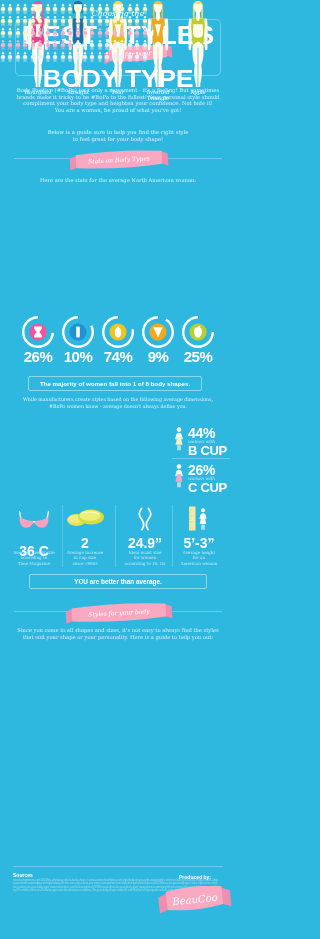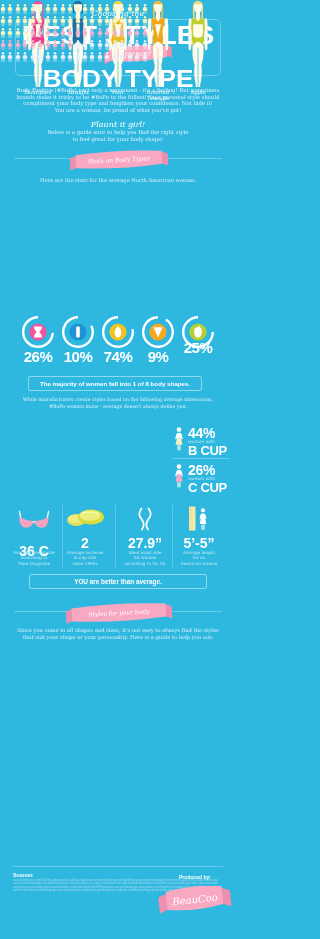--- a/index.html
+++ b/index.html
@@ -298,21 +298,20 @@
   <div class="foryou-txt" data-name="for-your-ribbon-label" data-interactable="false">for your</div>
 
   <div class="body-type" data-name="header-title-body-type" data-interactable="false">BODY TYPE</div>
 
   <div class="intro" data-name="header-intro-paragraph" data-interactable="false">
     <div data-name="intro-line" data-interactable="false">Body Positive (#BoPo) isn't only a movement - it's a feeling! But sometimes</div>
     <div data-name="intro-line" data-interactable="false">brands make it tricky to be #BoPo to the fullest! Your personal style should</div>
     <div data-name="intro-line" data-interactable="false">compliment your body type and heighten your confidence. Not hide it!</div>
     <div data-name="intro-line" data-interactable="false">You are a woman, be proud of what you've got!</div>
   </div>
-  <div class="flaunt" data-name="header-flaunt-text" data-interactable="false">Flaunt it girl!</div>
   <div class="intro2" data-name="header-intro-paragraph-2" data-interactable="false">
     <div data-name="intro2-line" data-interactable="false">Below is a guide sure to help you find the right style</div>
     <div data-name="intro2-line" data-interactable="false">to feel great for your body shape!</div>
   </div>
 
   <div class="sep" style="left:14px;top:158px;width:208px;" data-name="section-divider-1" data-interactable="false"></div>
   <svg class="abs" data-name="stats-banner-ribbon" data-interactable="false" style="left:66px;top:150px;" width="106" height="22" viewBox="0 0 106 22">
     <g transform="rotate(-3 53 11)">
       <path d="M4 6 L12 3 L12 15 L4 18 Z" fill="#ec8fb0"></path>
       <path d="M102 6 L94 3 L94 15 L102 18 Z" fill="#ec8fb0"></path>
@@ -655,21 +654,21 @@
     <circle cx="18" cy="18" r="8.6" fill="#f4a81d" data-name="donut-center"></circle>
     <path d="M13.3 13.3 L22.7 13.3 L18 23.4 Z" fill="#ffffff" data-name="triangle-glyph" data-interactable="false"></path>
   </svg></div>
       <div class="pct" data-name="donut-percent" data-interactable="false" style="left: 136px; top: 348px;">9%</div>
       <div class="abs" data-name="donut-apple" data-interactable="false" style="left: 180px; top: 314px; width: 36px; height: 36px;"><svg width="36" height="36" viewBox="0 0 36 36" data-name="donut-svg" data-interactable="false">
     <path d="M 34.00 18.00 A 16 16 0 1 1 18.00 2.00
     L 18.00 4.40 A 13.6 13.6 0 1 0 31.60 18.00 Z" fill="#ffffff" data-name="donut-ring"></path>
     <circle cx="18" cy="18" r="8.6" fill="#bace2f" data-name="donut-center"></circle>
     <path d="M18.5 12.3 C19.2 11.6 20.2 11.6 20.4 11.9 C20.6 12.3 19.9 13.3 18.9 13.6 C20.4 13.1 21.9 14.2 21.9 17.2 C21.9 20.6 20.1 23.6 18.5 23.6 C18.1 23.6 17.9 23.4 18 23.4 C17.9 23.4 17.7 23.6 17.3 23.6 C15.7 23.6 14.1 20.6 14.1 17.2 C14.1 14.2 15.6 13.1 17.1 13.6 C17.6 13.4 18.1 13.1 18.5 12.3 Z" fill="#ffffff" data-name="apple-glyph" data-interactable="false"></path>
   </svg></div>
-      <div class="pct" data-name="donut-percent" data-interactable="false" style="left: 176px; top: 339px;">25%</div>
+      <div class="pct" data-name="donut-percent" data-interactable="false" style="left: 176px; top: 348px;">25%</div>
     </div>
 
   <div class="majbox" data-name="majority-box" data-interactable="false"></div>
   <div class="majtxt" data-name="majority-text" data-interactable="false" id="majtxt">
       <div data-name="text-line" data-interactable="false">The majority of women fall into 1 of 8 body shapes.</div>
     </div>
   <div class="subtxt" data-name="manufacturers-note" data-interactable="false" id="subtxt">
       <div data-name="text-line" data-interactable="false">While manufacturers create styles based on the following average dimensions,</div>
       <div data-name="text-line" data-interactable="false">#BoPo women know - average doesn't always define you.</div>
     </div>
@@ -1124,37 +1123,37 @@
       <div class="statnum" data-name="measure-value" data-interactable="false" style="left: 55px; top: 535px; width: 60px;">2</div>
       <div class="statdesc" data-name="measure-description" data-interactable="false" style="left: 57px; top: 550px; width: 56px;">
         <div data-name="measure-description-line" data-interactable="false">Average increase</div>
         <div data-name="measure-description-line" data-interactable="false">in cup size</div>
         <div data-name="measure-description-line" data-interactable="false">since 1990s</div>
       </div>
       <div class="abs" data-name="waist-icon" data-interactable="false" style="left: 0px; top: 507px; width: 236px; text-align: center;"><span style="display:inline-block;position:relative;left:27px"><svg width="20" height="24" viewBox="0 0 40 48" data-name="waist-glyph" data-interactable="false">
         <path d="M13 3 C7 12 7 16 13 24 C19 32 19 38 14 45" stroke="#ffffff" stroke-width="3.4" fill="none" stroke-linecap="round"></path>
         <path d="M27 3 C33 12 33 16 27 24 C21 32 21 38 26 45" stroke="#ffffff" stroke-width="3.4" fill="none" stroke-linecap="round"></path>
       </svg></span></div>
-      <div class="statnum" data-name="measure-value" data-interactable="false" style="left: 115px; top: 535px; width: 60px;">27.9”</div>
+      <div class="statnum" data-name="measure-value" data-interactable="false" style="left: 115px; top: 535px; width: 60px;">24.9”</div>
       <div class="statdesc" data-name="measure-description" data-interactable="false" style="left: 117px; top: 550px; width: 56px;">
         <div data-name="measure-description-line" data-interactable="false">Ideal waist size</div>
         <div data-name="measure-description-line" data-interactable="false">for women</div>
         <div data-name="measure-description-line" data-interactable="false">according to Dr. Oz</div>
       </div>
       <div class="abs" data-name="height-icon" data-interactable="false" style="left: 0px; top: 506px; width: 236px; text-align: center;"><span style="display:inline-block;position:relative;left:81px"><svg width="24" height="25" viewBox="0 0 48 50" data-name="height-glyph" data-interactable="false">
         <rect x="4" y="1" width="13" height="48" fill="#f3e9a8" data-name="ruler"></rect>
         <g stroke="#e0cf72" stroke-width="1.2">
           <path d="M4 8 H11 M4 14 H8 M4 20 H11 M4 26 H8 M4 32 H11 M4 38 H8 M4 44 H11"></path>
         </g>
         <circle cx="32" cy="8.5" r="4.2" fill="#ffffff"></circle>
         <path d="M32 14.5 C28.4 14.5 27 16.4 26.4 19.2 L25 26 L27.2 26 L28.4 21 L28.4 24 L35.6 24 L35.6 21 L36.8 26 L39 26 L37.6 19.2 C37 16.4 35.6 14.5 32 14.5 Z" fill="#ffffff"></path>
         <path d="M28.4 22.4 L35.6 22.4 L38.6 36 L25.4 36 Z" fill="#ffffff"></path>
         <path d="M29.0 37 L31.2 37 L31.2 47.6 L29.0 47.6 Z M32.8 37 L35.0 37 L35.0 47.6 L32.8 47.6 Z" fill="#ffffff"></path>
       </svg></span></div>
-      <div class="statnum" data-name="measure-value" data-interactable="false" style="left: 169px; top: 535px; width: 60px;">5’-5”</div>
+      <div class="statnum" data-name="measure-value" data-interactable="false" style="left: 169px; top: 535px; width: 60px;">5’-3”</div>
       <div class="statdesc" data-name="measure-description" data-interactable="false" style="left: 171px; top: 550px; width: 56px;">
         <div data-name="measure-description-line" data-interactable="false">Average height</div>
         <div data-name="measure-description-line" data-interactable="false">for an</div>
         <div data-name="measure-description-line" data-interactable="false">American woman</div>
       </div>
       <div class="vline" data-name="measure-divider" data-interactable="false" style="left: 62px; top: 505px; height: 62px;"></div>
       <div class="vline" data-name="measure-divider" data-interactable="false" style="left: 115px; top: 505px; height: 62px;"></div>
       <div class="vline" data-name="measure-divider" data-interactable="false" style="left: 172px; top: 505px; height: 62px;"></div>
     </div>
 

